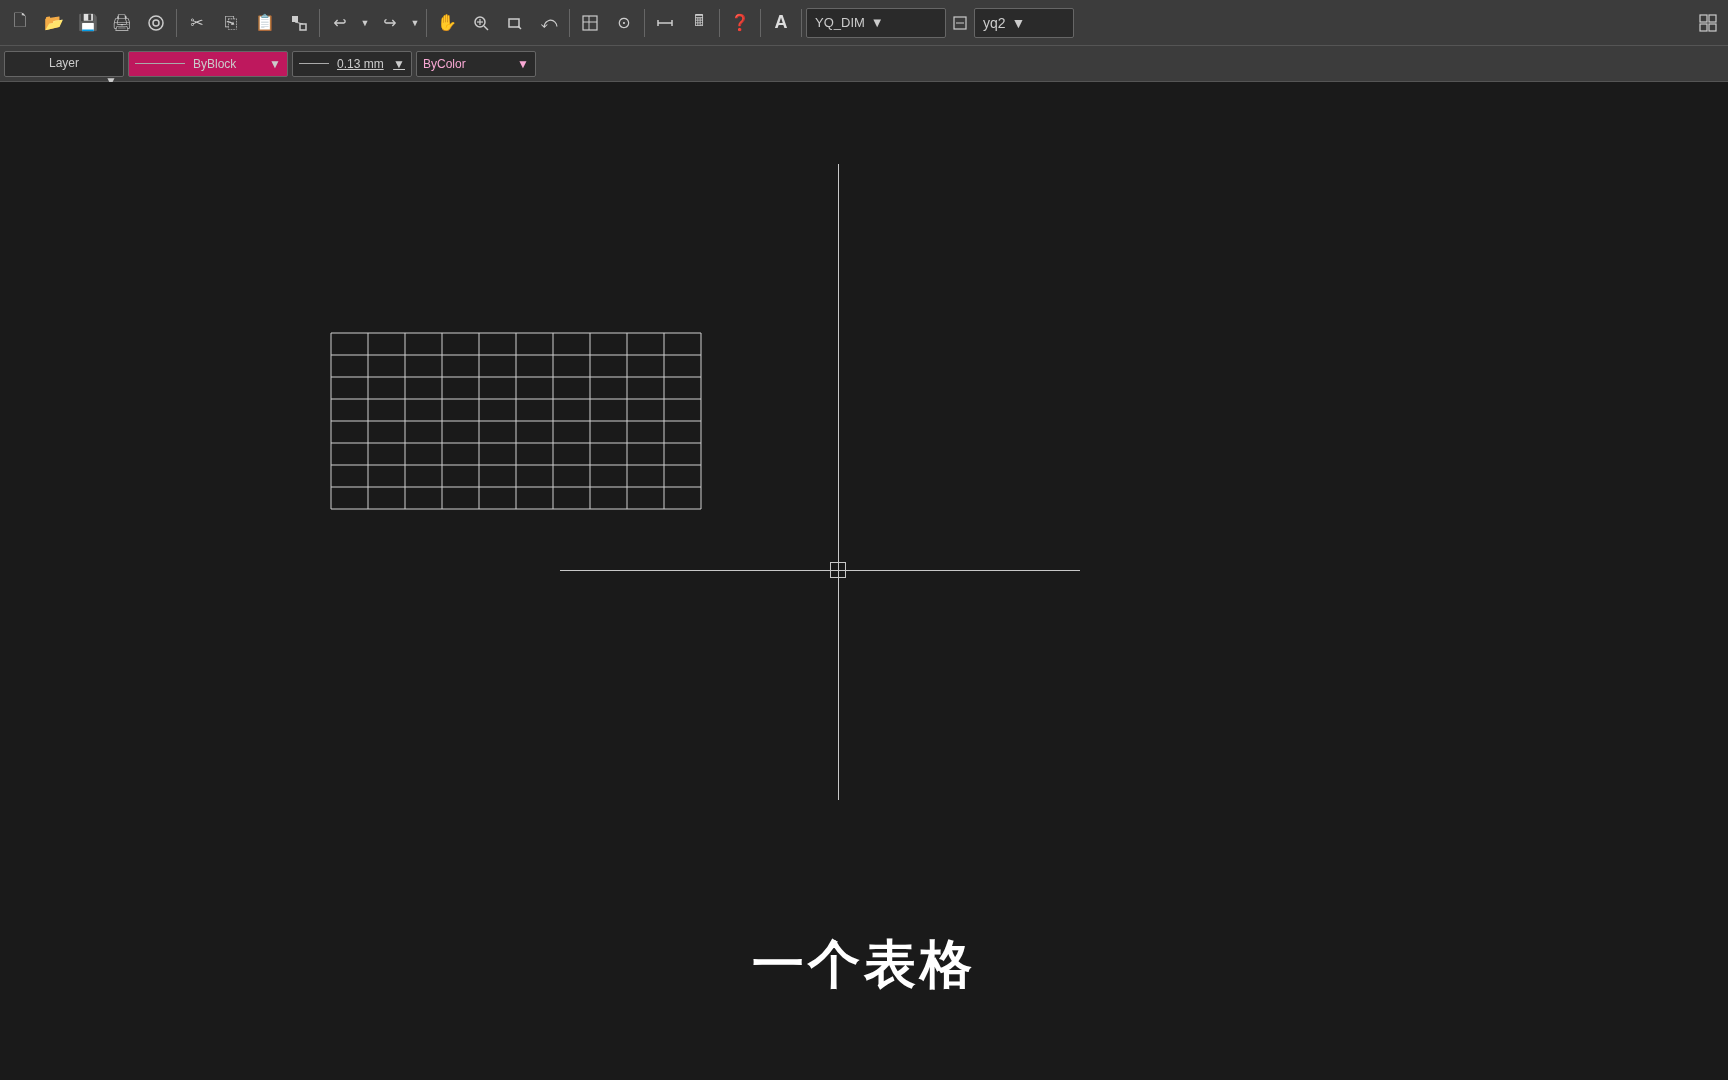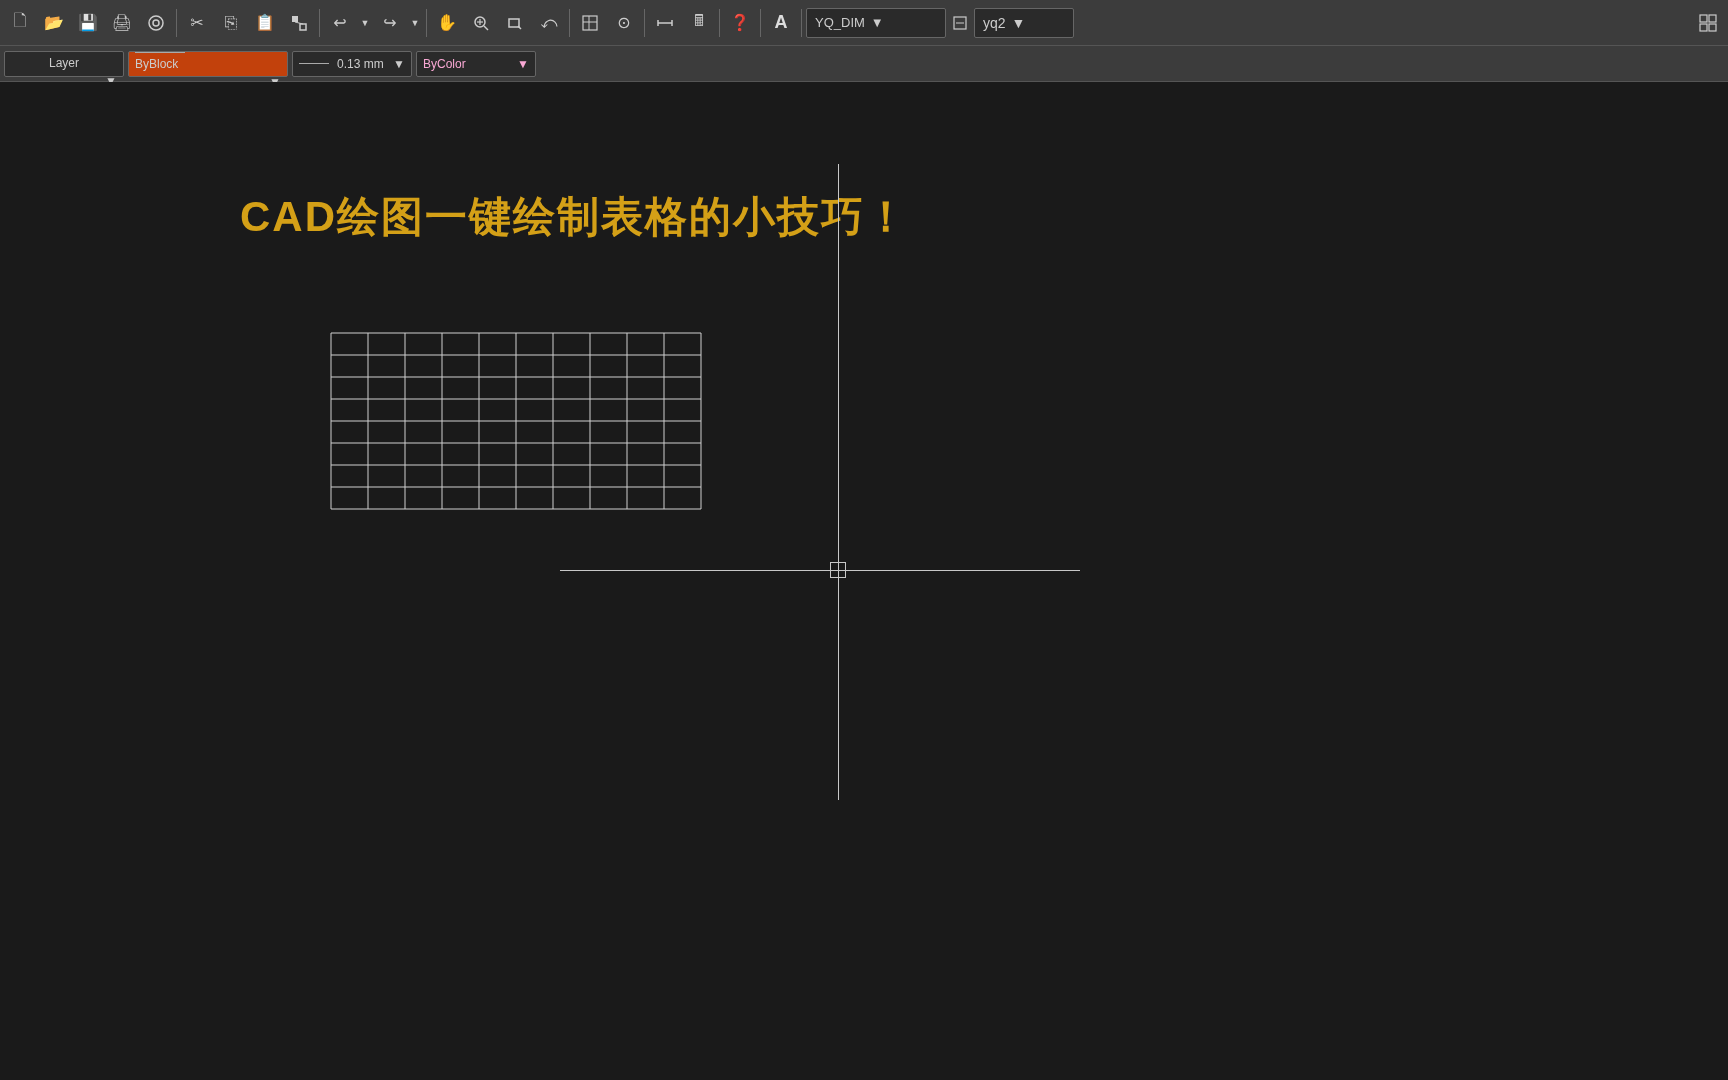--- a/index.html
+++ b/index.html
@@ -74,46 +74,47 @@
       display: flex;
       align-items: center;
       gap: 4px;
       border-radius: 2px;
       min-width: 120px;
       flex-direction: column;
     }
 
     .linetype-dropdown {
       height: 26px;
-      background: #c2410c;
+      background: #be185d;
       border: 1px solid #666;
       color: #ccc;
       font-size: 12px;
       padding: 0 6px;
       cursor: pointer;
       display: flex;
+      align-items: center;
       gap: 4px;
       border-radius: 2px;
       min-width: 160px;
-      flex-direction: column;
     }
 
     .lineweight-dropdown {
       height: 26px;
       background: #2a2a2a;
       border: 1px solid #666;
       color: #ccc;
       font-size: 12px;
       padding: 0 6px;
       cursor: pointer;
       display: flex;
       align-items: center;
       gap: 4px;
       border-radius: 2px;
       min-width: 120px;
+      text-decoration: underline;
     }
 
     .color-dropdown {
       height: 26px;
       background: #2a2a2a;
       border: 1px solid #666;
       color: #f9a8d4;
       font-size: 12px;
       padding: 0 6px;
       cursor: pointer;
@@ -361,21 +362,20 @@
 
   <div class="color-dropdown">
     <span>ByColor</span>
     <span class="arrow" style="margin-left:auto;">▼</span>
   </div>
 </div>
 
 <div class="canvas-area">
 
   <div class="title-text">
-    <div class="title-line1">CAD绘图一键绘制表格的小技巧！</div>
   </div>
 
   <div class="cad-table">
     <svg width="372" height="178" viewBox="0 0 372 178">
 
     <line x1="1" y1="1" x2="371" y2="1" stroke="#d0d0d0" stroke-width="1"></line>
         <line x1="1" y1="23" x2="371" y2="23" stroke="#d0d0d0" stroke-width="1"></line>
         <line x1="1" y1="45" x2="371" y2="45" stroke="#d0d0d0" stroke-width="1"></line>
         <line x1="1" y1="67" x2="371" y2="67" stroke="#d0d0d0" stroke-width="1"></line>
         <line x1="1" y1="89" x2="371" y2="89" stroke="#d0d0d0" stroke-width="1"></line>
@@ -396,14 +396,15 @@
         <line x1="371" y1="1" x2="371" y2="177" stroke="#d0d0d0" stroke-width="1"></line>
       </svg>
   </div>
 
   <div class="cursor-v-line"></div>
 
   <div class="cursor-h-line"></div>
 
   <div class="cursor-box"></div>
 
+  <div class="subtitle-text">一个表格</div>
 
 </div>
 
 </body></html>

